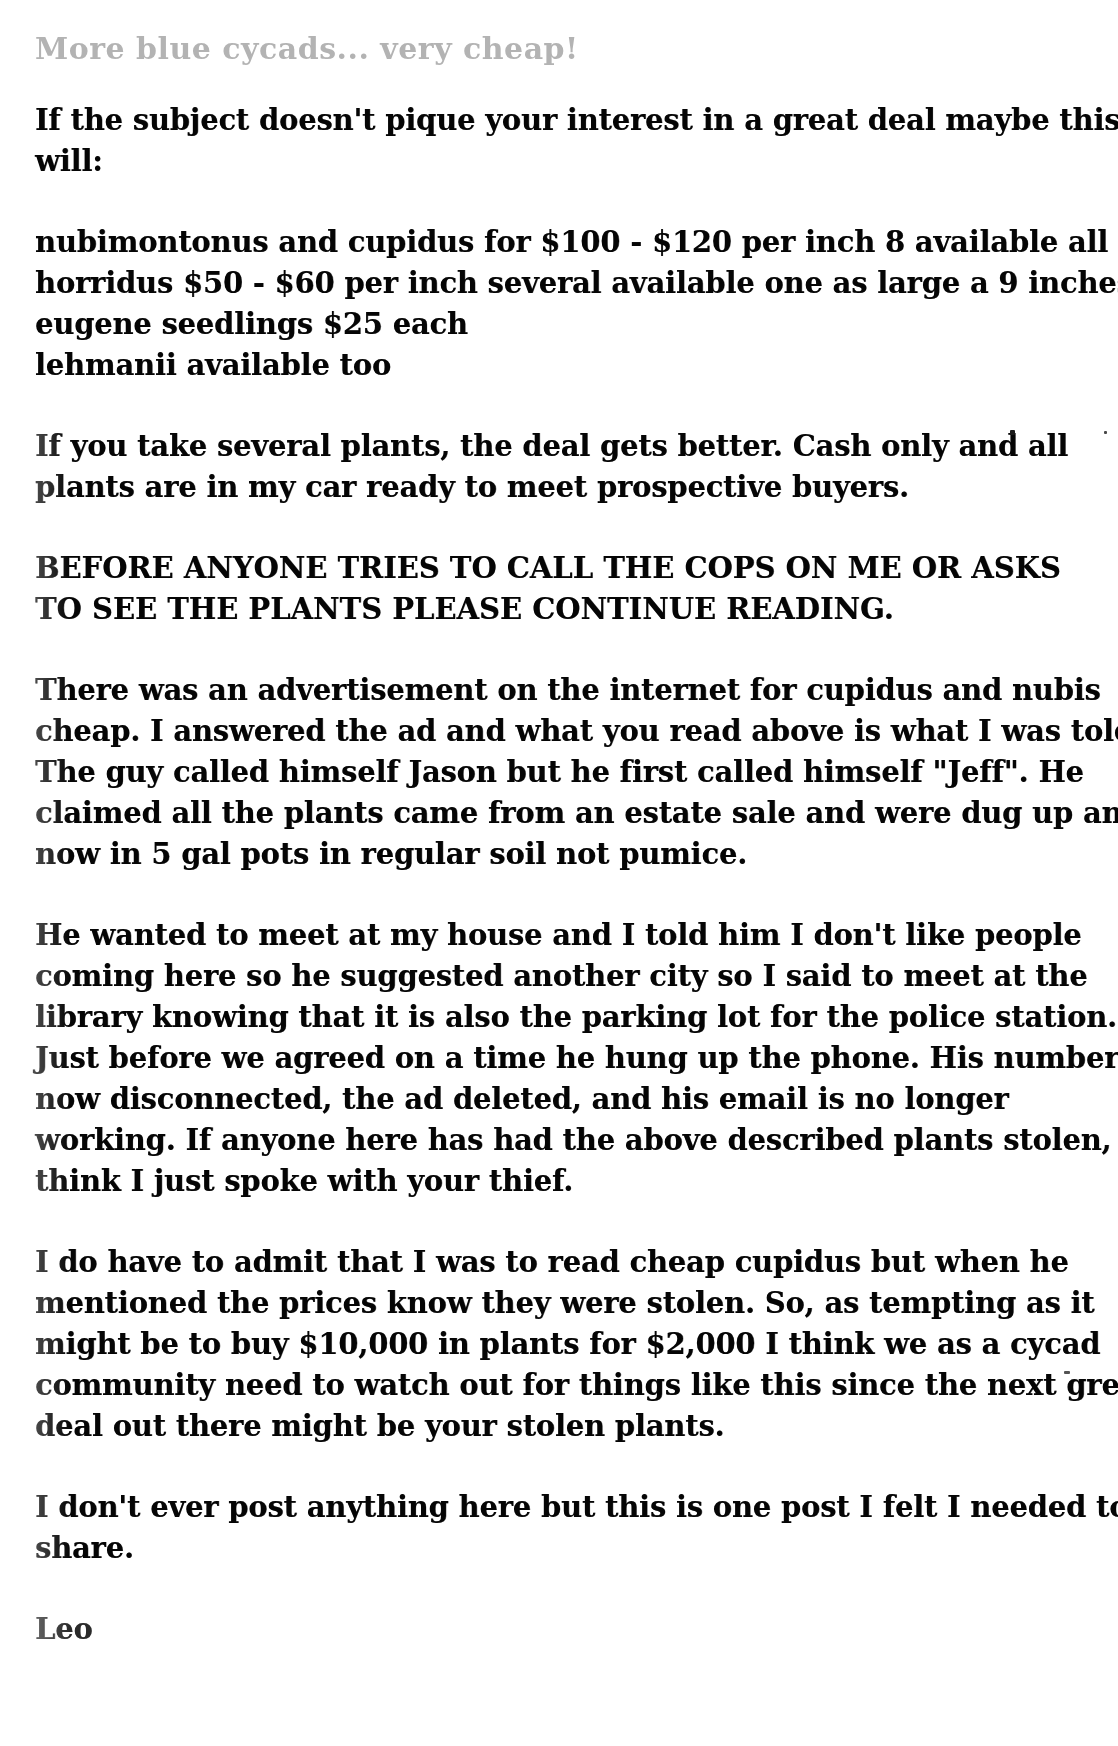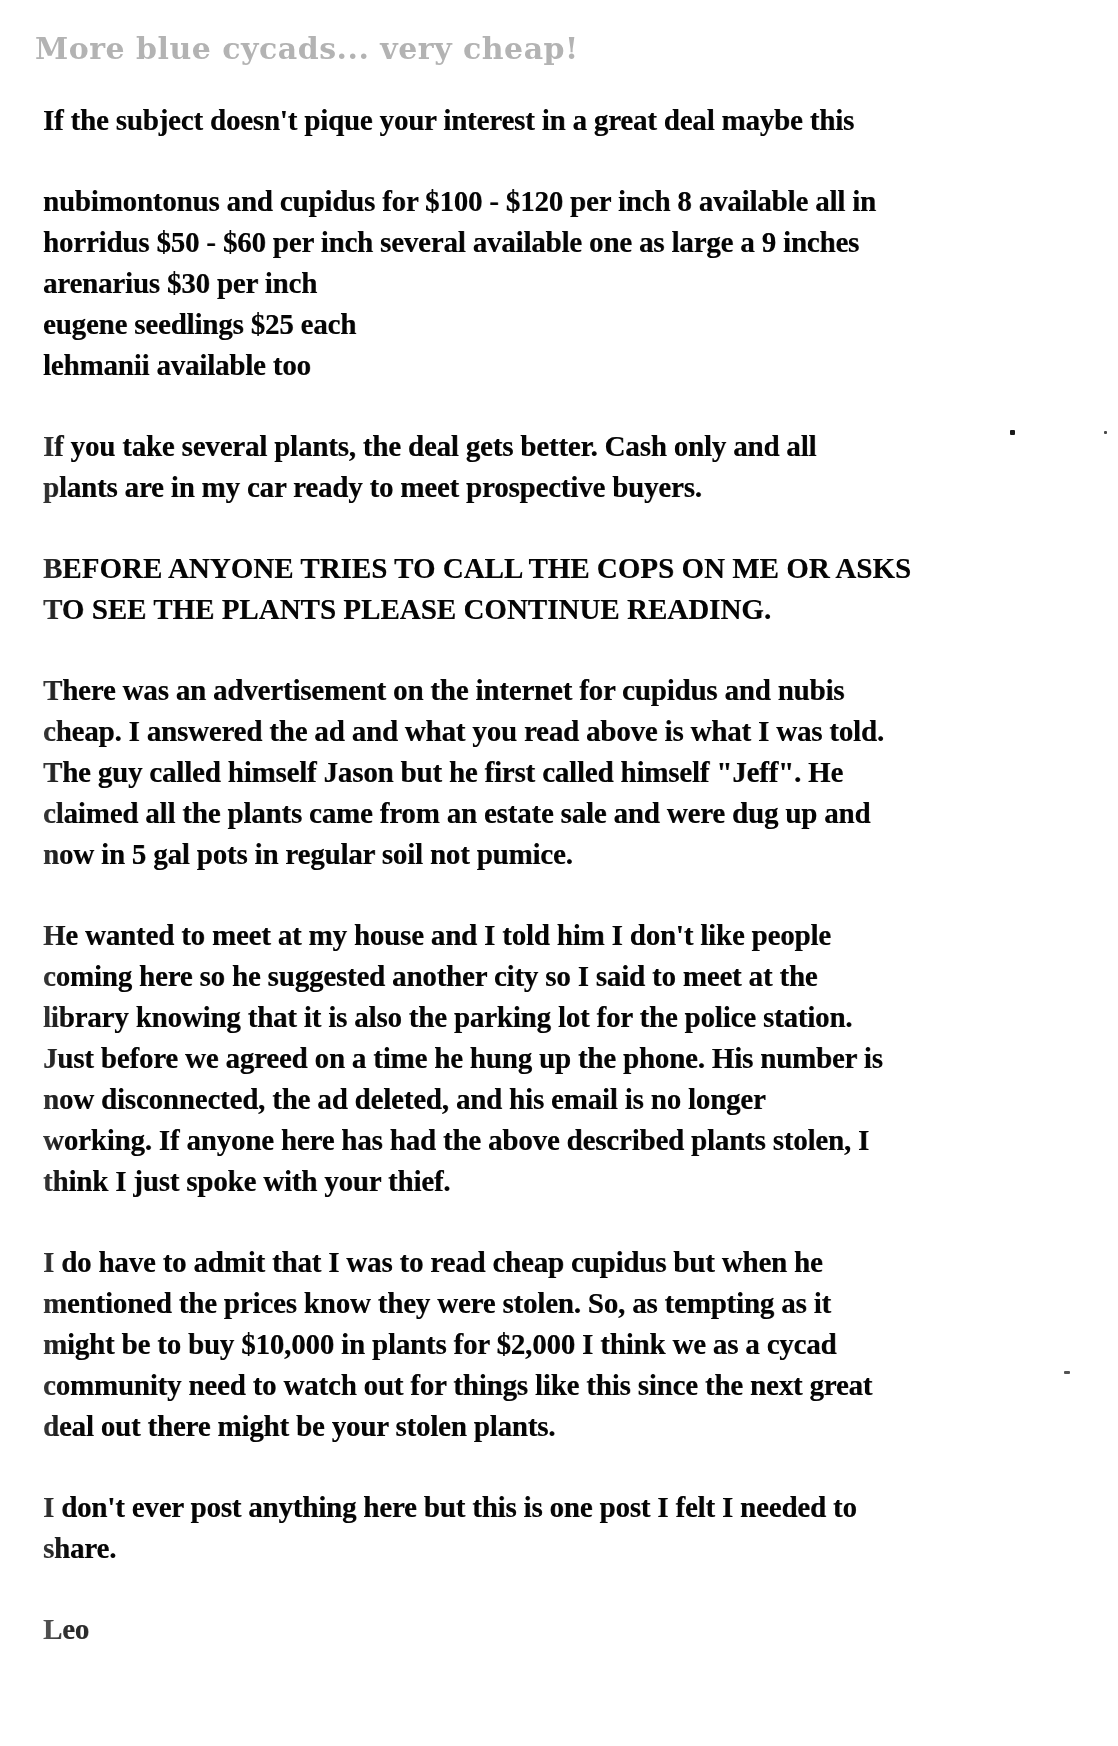--- a/index.html
+++ b/index.html
@@ -23,22 +23,21 @@
     font-size: 30px;
     line-height: 41px;
     white-space: nowrap;
     color: #9b9b9b;
     opacity: 0.8;
     filter: blur(0.6px) contrast(1.2);
     letter-spacing: 0.5px;
     margin-bottom: 31px;
   }
   .para {
-    margin: 0 0 40px 8px;
-    font-family: Liberation Serif, serif;
+    margin: 0 0 40px 0;
   }
   .line {
     font-size: 29px;
     line-height: 41px;
     white-space: nowrap;
     letter-spacing: -0.2px;
     text-shadow: 0.4px 0.4px 0 rgba(0,0,0,0.45);
     filter: contrast(1.05);
   }
   .para-warning .line {
@@ -69,26 +68,26 @@
 </style>
 </head>
 <body>
 
 <div class="page">
 
   <div class="title-line">More blue cycads... very cheap!</div>
 
   <div class="para">
     <div class="line">If the subject doesn't pique your interest in a great deal maybe this</div>
+    <div class="line">will:</div>
   </div>
 
   <div class="para">
     <div class="line">nubimontonus and cupidus for $100 - $120 per inch 8 available all in</div>
     <div class="line">horridus $50 - $60 per inch several available one as large a 9 inches</div>
-    <div class="line">arenarius $30 per inch</div>
     <div class="line">eugene seedlings $25 each</div>
     <div class="line">lehmanii available too</div>
   </div>
 
   <div class="para">
     <div class="line">If you take several plants, the deal gets better. Cash only and all</div>
     <div class="line">plants are in my car ready to meet prospective buyers.</div>
   </div>
 
   <div class="para para-warning">

